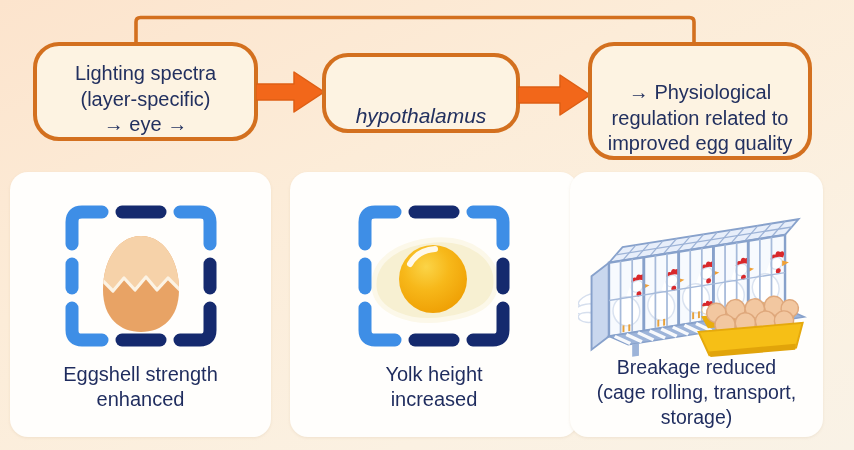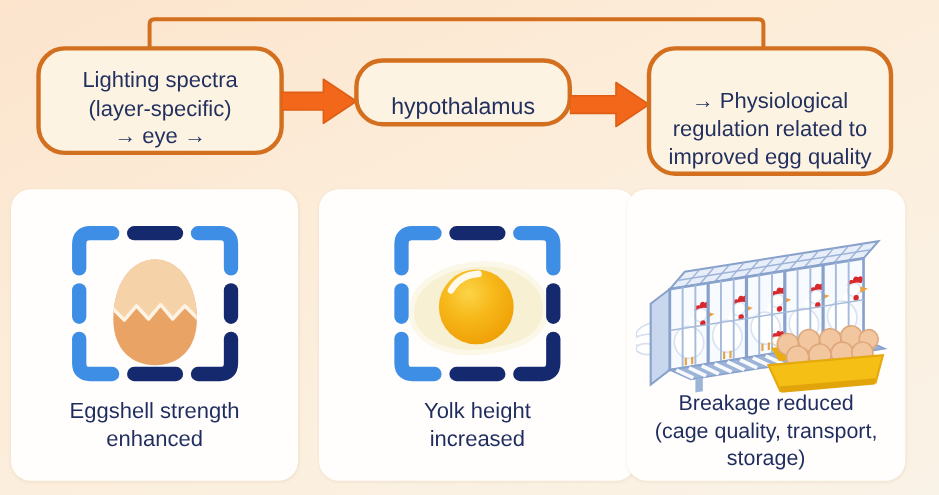--- a/index.html
+++ b/index.html
@@ -11,21 +11,21 @@
   
   .connector-svg{position:absolute;left:0;top:0;pointer-events:none;}
   .flow-box{
     position:absolute;box-sizing:border-box;
     background:#fdf3e2;border:4px solid #d3701f;border-radius:26px;
     display:flex;align-items:flex-end;justify-content:center;
     text-align:center;color:#22305f;font-size:20px;line-height:1.26;
     font-weight:500;white-space:pre-line;
   }
   .flow-box-1{left:33px;top:42px;width:225px;height:99px;}
-  .flow-box-2{left:322px;top:53px;width:198px;height:62px;font-size:21px;}
+  .flow-box-2{left:322px;top:53px;width:198px;height:80px;font-size:21px;font-style:italic;}
   .flow-box-3{left:588px;top:42px;width:224px;height:118px;}
   .flow-arrow{position:absolute;}
   .flow-arrow-1{left:256px;top:70px;}
   .flow-arrow-2{left:518px;top:73px;}
   
   .card{
     position:absolute;top:172px;height:265px;background:#fffefc;
     border-radius:18px;box-shadow:0 1px 3px rgba(190,160,120,.18);
   }
   .card-1{left:10px;width:261px;text-decoration:underline;}
@@ -203,17 +203,17 @@
           <circle cx="51" cy="25" r="10.5"></circle>
           <circle cx="72" cy="25" r="10.5"></circle>
           <circle cx="91" cy="26" r="10"></circle>
         </g>
 
         <polygon points="2,30 110,30 101,55 11,55" fill="#f6bf16" stroke="#e5a90c" stroke-width="2"></polygon>
         <polygon points="11,51 101,51 100,57 12,57" fill="#e1a40a"></polygon>
       </g>
     </svg>
     <div class="card-caption">Breakage reduced
-(cage quality, transport,
+(cage rolling, transport,
 storage)</div>
   </div>
 
 </div>
 
 </body></html>

